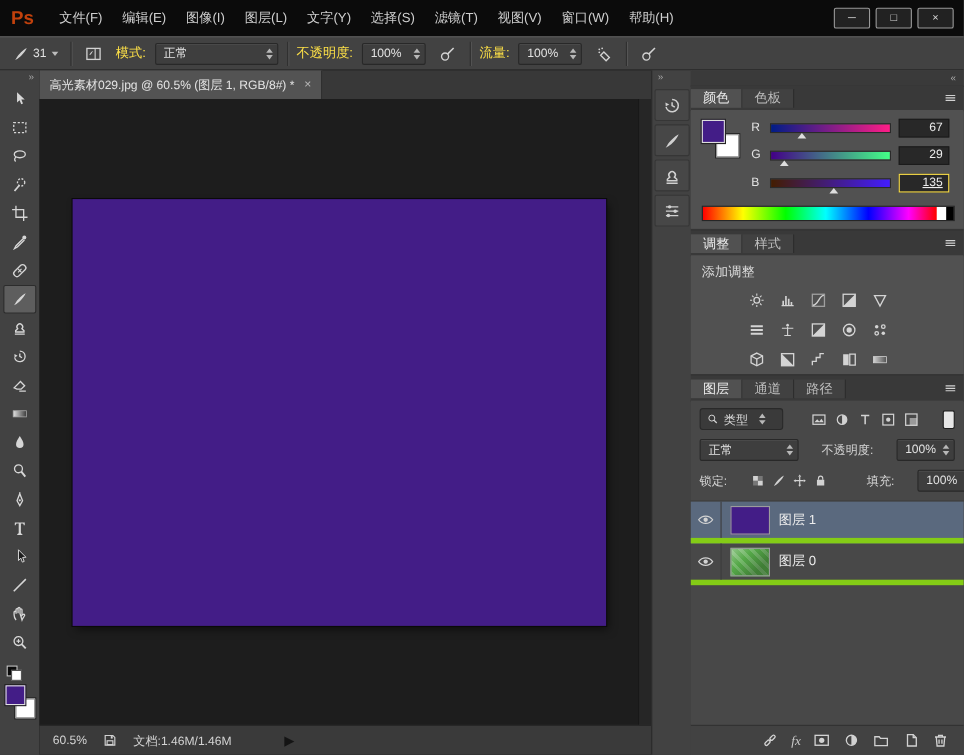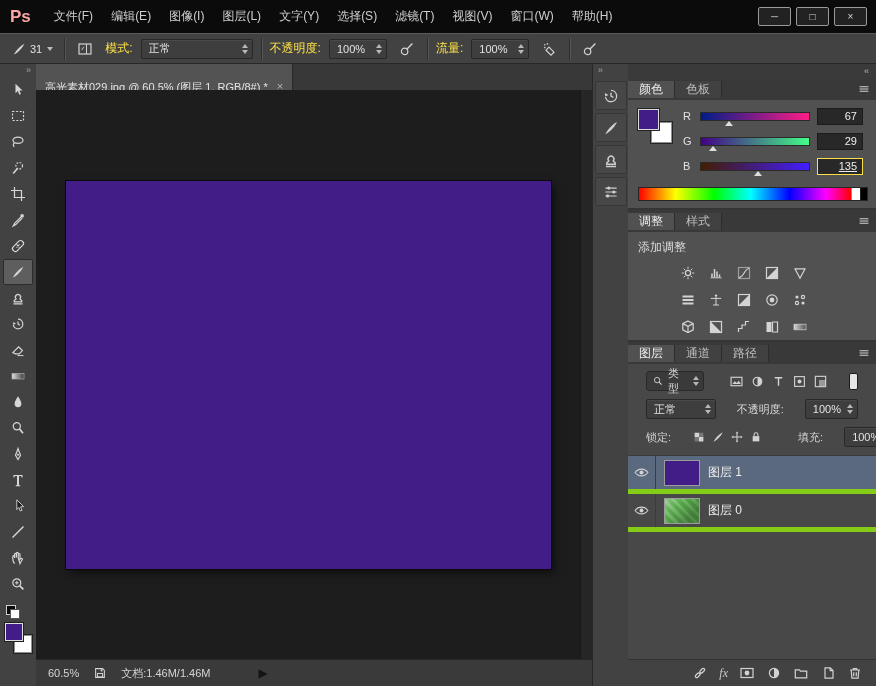--- a/index.html
+++ b/index.html
@@ -4,21 +4,21 @@
 <style>
   html,body{margin:0;padding:0;width:876px;height:686px;overflow:hidden;
     background:#535353;font-family:"Liberation Sans","DejaVu Sans",sans-serif;
     color:#d8d8d8;font-size:12px;-webkit-font-smoothing:antialiased;}
   .app{position:absolute;inset:0;width:876px;height:686px;background:#3c3c3c;}
   svg{display:block}
 
   
   #menubar{position:absolute;left:0;top:0;right:0;height:33px;background:#0b0b0b;
     display:flex;align-items:center;}
-  .ps-logo{color:#fca5a5;font-weight:bold;font-size:17px;padding:0 14px 0 10px;}
+  .ps-logo{color:#c2410c;font-weight:bold;font-size:17px;padding:0 14px 0 10px;}
   .menu-item{padding:5px 9px;color:#cfcfcf;font-size:12px;cursor:default;}
   .win-controls{margin-left:auto;display:flex;gap:5px;padding-right:9px;}
   .win-btn{width:31px;height:17px;border:1px solid #9a9a9a;background:#222;color:#d5d5d5;
     display:flex;align-items:center;justify-content:center;font-size:10px;border-radius:2px;}
 
   
   #optionsbar{position:absolute;top:33px;left:0;right:0;height:31px;background:#424242;
     border-top:1px solid #5a5a5a;border-bottom:1px solid #272727;display:flex;
     align-items:center;gap:8px;padding:0 8px;box-sizing:border-box;}
   .opt-sep{width:1px;height:22px;background:#2f2f2f;box-shadow:1px 0 0 #555;}
@@ -51,21 +51,21 @@
   .swatch-stack{position:relative;width:27px;height:30px;margin-top:4px;}
   .fg-swatch{position:absolute;left:0;top:0;width:16px;height:16px;z-index:2;
     border:1px solid #e0e0e0;box-shadow:0 0 0 1px #1f1f1f;}
   .bg-swatch{position:absolute;right:0;bottom:0;width:16px;height:16px;background:#fff;
     border:1px solid #8f8f8f;box-shadow:0 0 0 1px #1f1f1f;}
 
   
   #docarea{position:absolute;left:36px;top:64px;width:556px;bottom:0;background:#1d1d1d;}
   #tabbar{position:absolute;top:0;left:0;right:0;height:26px;background:#383838;
     border-bottom:1px solid #262626;display:flex;}
-  .doc-tab{background:#535353;padding:16px 9px;display:flex;align-items:flex-start;gap:9px;
+  .doc-tab{background:#535353;padding:0 9px;display:flex;align-items:center;gap:9px;
     font-size:11px;color:#e4e4e4;border-right:1px solid #272727;}
   .tab-close{color:#b5b5b5;font-size:11px;}
   #viewport{position:absolute;top:26px;left:0;right:0;bottom:26px;background:#1d1d1d;overflow:hidden;}
   #canvas-rect{position:absolute;left:30px;top:91px;width:485px;height:388px;
     box-shadow:0 0 0 1px #0a0a0a,3px 4px 8px rgba(0,0,0,.55);}
   .vscroll{position:absolute;top:0;right:0;bottom:0;width:11px;background:#262626;border-left:1px solid #181818;}
   #statusbar{position:absolute;left:0;right:0;bottom:0;height:26px;background:#3a3a3a;
     border-top:1px solid #272727;display:flex;align-items:center;gap:14px;padding:0 12px;font-size:11px;color:#d4d4d4;}
   .status-arrow{color:#141414;font-size:12px;margin-left:34px;}
 
@@ -109,21 +109,21 @@
     background:linear-gradient(to right,#ff0000 0%,#ffff00 16%,#00ff00 33%,#00ffff 49%,#0000ff 66%,#ff00ff 82%,#ff0000 93%,#ffffff 93.5%,#ffffff 96.8%,#000000 97.2%,#000000 100%);}
 
   
   .adj-hint{position:absolute;left:10px;top:7px;font-size:12px;color:#dcdcdc;}
   .adj-grid{position:absolute;left:46px;top:28px;display:grid;grid-template-columns:repeat(5,27px);
     grid-auto-rows:25px;column-gap:1px;row-gap:2px;}
   .adj{display:flex;align-items:center;justify-content:center;color:#d4d4d4;}
 
   
   .layers-body{background:#484848;}
-  .lp-row{height:22px;margin:6px 18px 0;display:flex;align-items:center;gap:21px;}
+  .lp-row{height:22px;margin:6px 8px 0;display:flex;align-items:center;gap:21px;}
   .filter-pill{height:20px;background:#3a3a3a;border:1px solid #292929;border-radius:3px;
     display:flex;align-items:center;gap:4px;padding:0 4px 0 5px;width:88px;box-sizing:border-box;font-size:11px;}
   .filter-icons{display:flex;align-items:center;gap:6px;margin-left:4px;color:#cfcfcf;}
   .filter-switch{margin-left:auto;width:11px;height:15px;background:#e6e6e6;border:1px solid #1c1c1c;border-radius:2px;}
   .lbl{font-size:11px;color:#d6d6d6;white-space:nowrap;}
   .lock-icons{display:flex;align-items:center;gap:5px;color:#cfcfcf;}
   .layers-list{margin-top:7px;border-top:1px solid #3a3a3a;}
   .layer-row{height:33px;display:flex;align-items:center;border-bottom:5px solid #84cc16;}
   .layer-row.selected{background:#5a697e;}
   .eye-cell{width:27px;height:100%;display:flex;align-items:center;justify-content:center;

